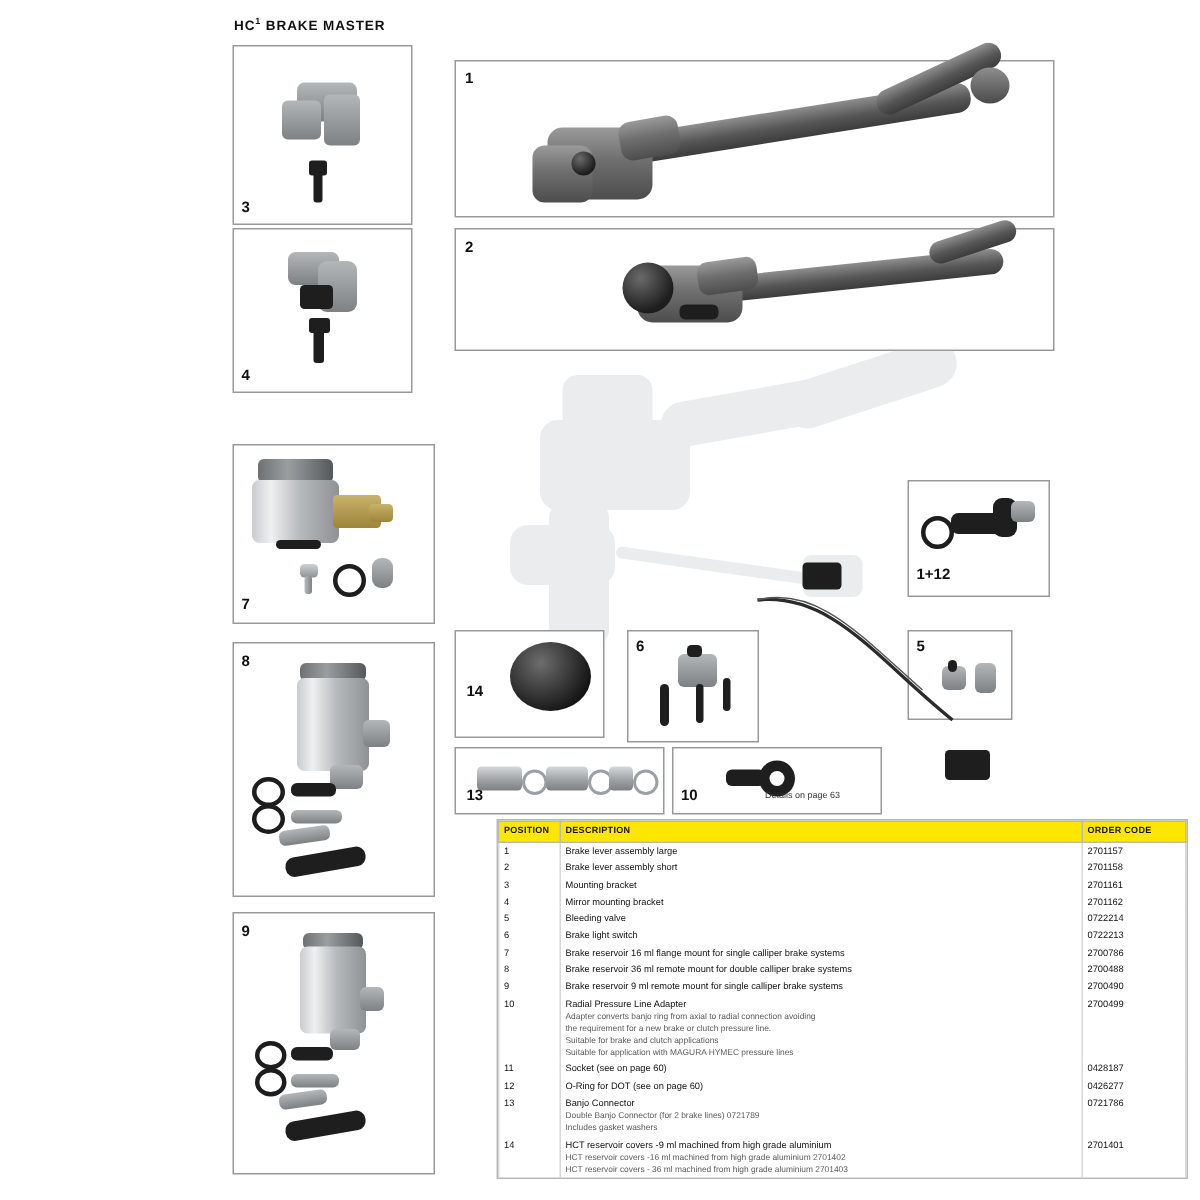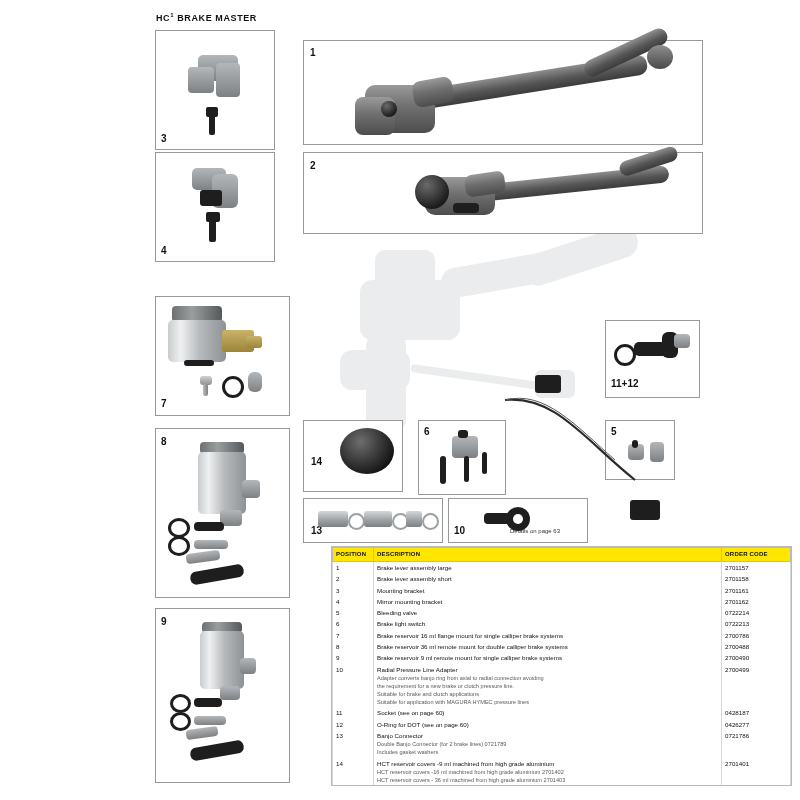--- a/index.html
+++ b/index.html
@@ -227,21 +227,21 @@
     <div class="mid" style="left:60px;top:66px;width:20px;height:14px;border-radius:4px;"></div>
     <div class="oring" style="left:10px;top:74px;width:15px;height:13px;"></div>
     <div class="oring" style="left:10px;top:92px;width:15px;height:13px;"></div>
     <div class="blk" style="left:34px;top:78px;width:28px;height:9px;border-radius:4px;"></div>
     <div class="mid" style="left:34px;top:96px;width:32px;height:9px;border-radius:4px;"></div>
     <div class="mid" style="left:26px;top:108px;width:32px;height:10px;border-radius:4px;transform:rotate(-8deg);"></div>
     <div class="blk" style="left:30px;top:124px;width:54px;height:13px;border-radius:6px;transform:rotate(-10deg);"></div>
   </div>
 
   <div class="box" style="left:605px;top:320px;width:95px;height:78px;"></div>
-  <div class="num" style="left:611px;top:378px;">11+12</div>
+  <div class="num" style="left:611px;top:378px;">1+12</div>
   <div style="position:absolute;left:612px;top:330px;width:85px;height:50px;">
     <div class="oring" style="left:2px;top:14px;width:16px;height:16px;"></div>
     <div class="blk" style="left:22px;top:12px;width:34px;height:14px;border-radius:5px;"></div>
     <div class="blk" style="left:50px;top:2px;width:16px;height:26px;border-radius:6px;"></div>
     <div class="mid" style="left:62px;top:4px;width:16px;height:14px;border-radius:4px;"></div>
   </div>
 
   <div class="box" style="left:605px;top:420px;width:70px;height:60px;"></div>
   <div class="num" style="left:611px;top:426px;">5</div>
   <div style="position:absolute;left:626px;top:438px;width:45px;height:34px;">

